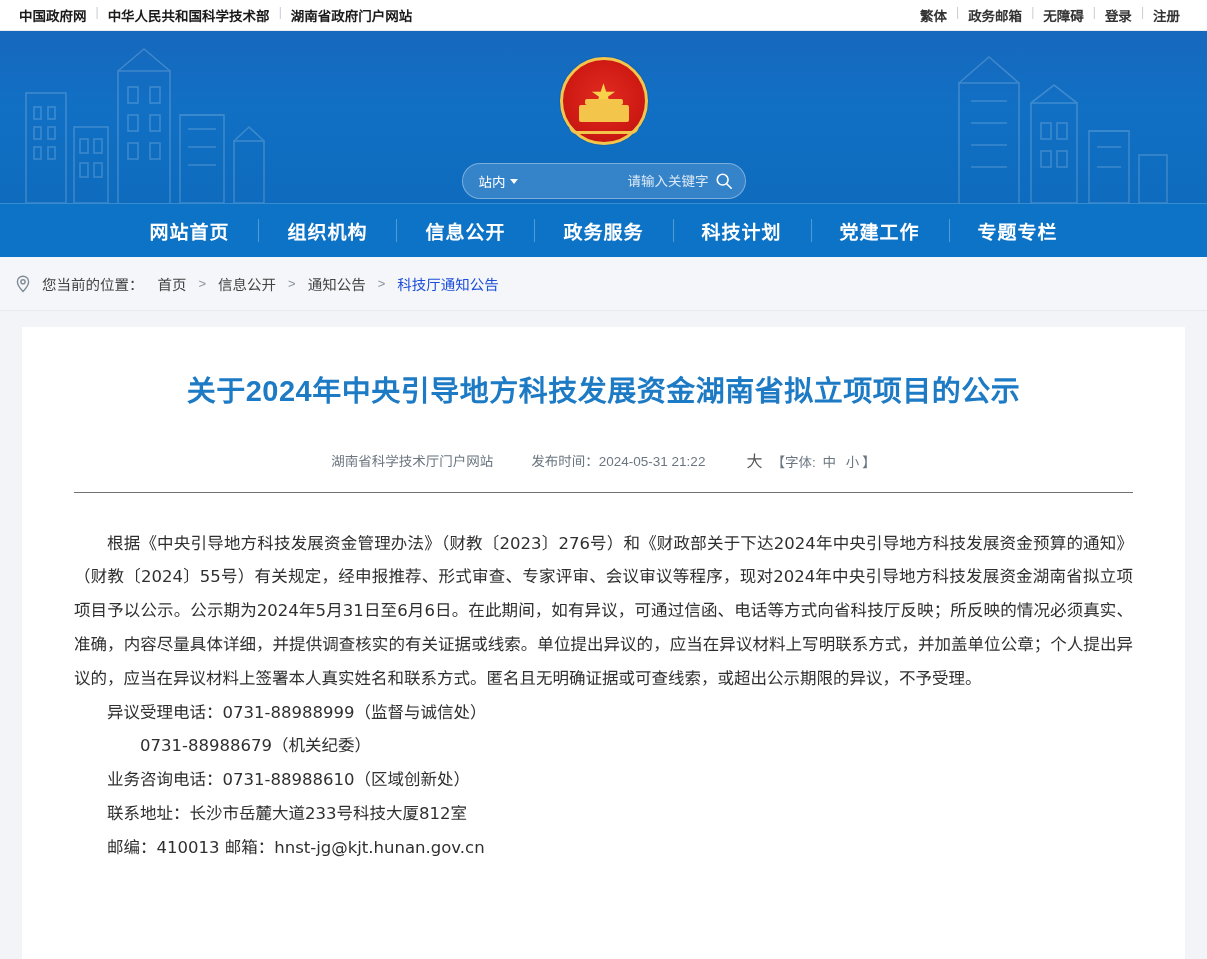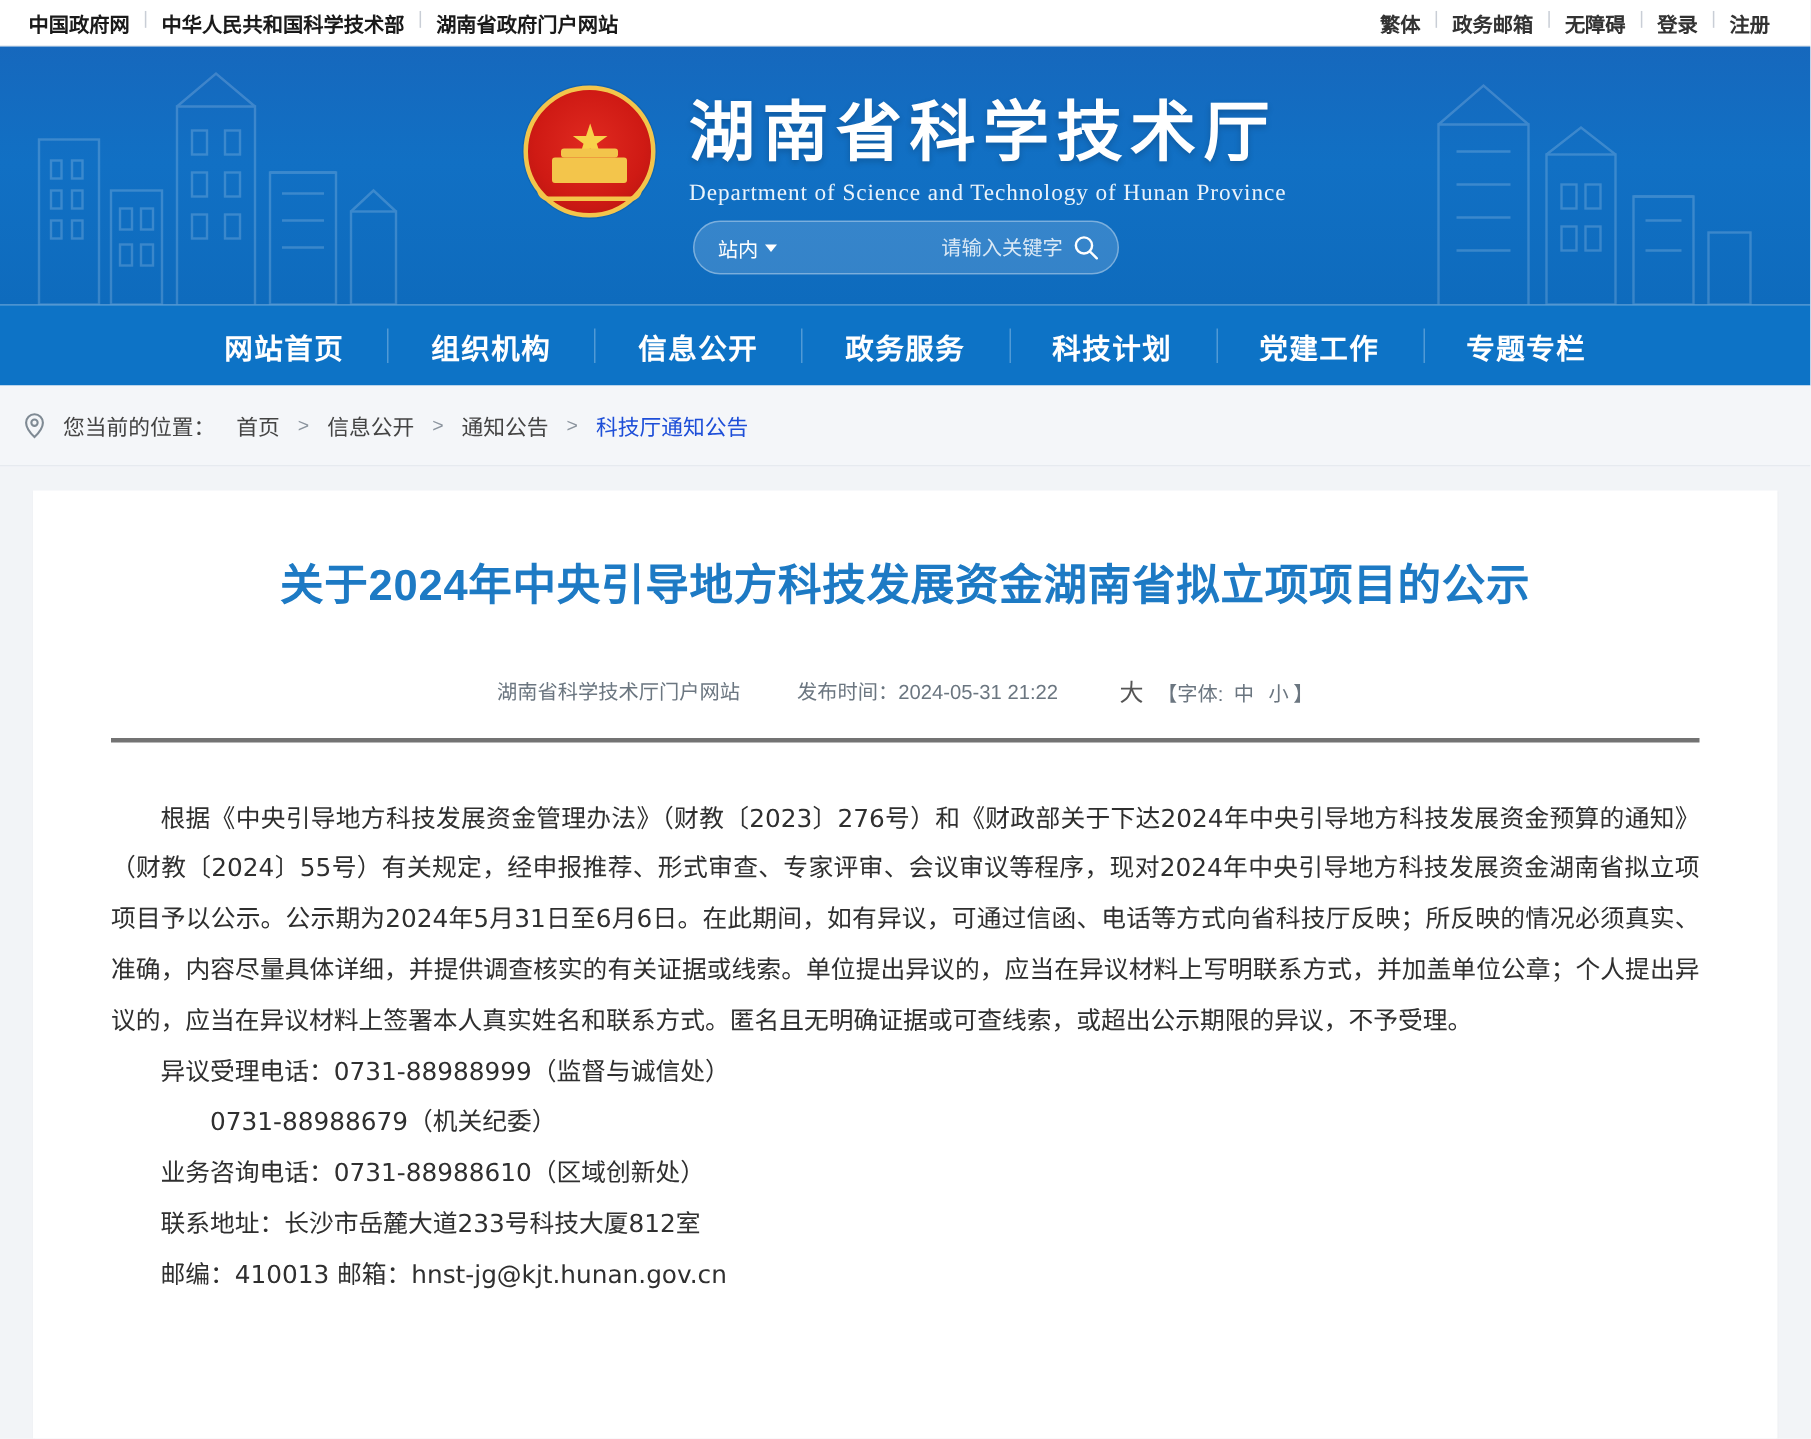--- a/index.html
+++ b/index.html
@@ -108,21 +108,21 @@
   .site-title-en {
     color: #eaf3fb;
     font-size: 15.5px;
     letter-spacing: .6px;
     margin-top: 6px;
     font-family: "Liberation Serif", "DejaVu Serif", serif;
   }
 
   
   .search-wrap {
-    margin-top: 2px;
+    margin-top: 18px;
     width: 284px;
     height: 36px;
     background: rgba(255,255,255,.16);
     border: 1px solid rgba(255,255,255,.35);
     border-radius: 18px;
     display: flex;
     align-items: center;
     padding: 0 6px 0 16px;
   }
   .scope {
@@ -226,21 +226,21 @@
   }
   .meta {
     margin-top: 36px;
     display: flex;
     align-items: center;
     justify-content: center;
     gap: 38px;
     font-size: 13.5px;
     color: #6b7680;
     padding-bottom: 20px;
-    border-bottom: 3px solid #737373;
+    border-bottom: 1px solid #737373;
   }
   .meta .fontsize { color: #6b7680; }
   .meta .fontsize .big { font-size: 16px; margin-right: 6px; color: #555; }
   .meta .fontsize .opt { cursor: pointer; padding: 0 3px; }
 
   .content {
     margin-top: 34px;
     font-size: 16.5px;
     line-height: 2.05;
     color: #2f2f2f;
@@ -324,24 +324,20 @@
     </svg>
   </div>
 
   <div class="banner-inner">
     <div class="logo-row">
       <div class="emblem">
         <span class="star">★</span>
         <span class="gate"></span>
         <span class="wheat"></span>
       </div>
-      <div class="title-block">
-        <div class="site-title-cn">湖南省科学技术厅</div>
-        <div class="site-title-en">Department of Science and Technology of Hunan Province</div>
-      </div>
     </div>
 
     <div class="search-wrap">
       <span class="scope">
         <span>站内</span>
         <span class="caret"></span>
       </span>
       <input class="search-input" type="text" placeholder="请输入关键字" style="">
       <button class="search-btn">
         <svg width="18" height="18" viewBox="0 0 20 20" aria-hidden="true">

